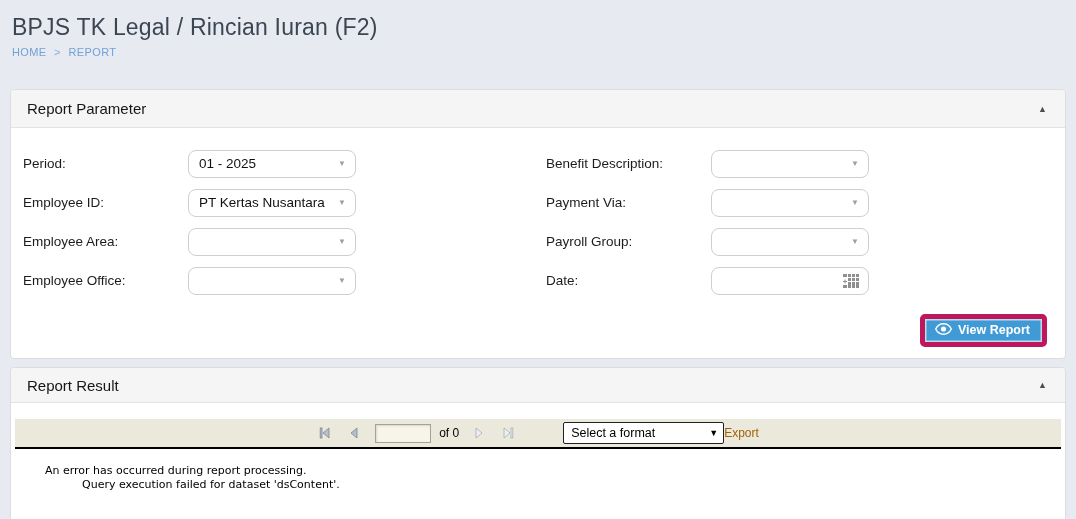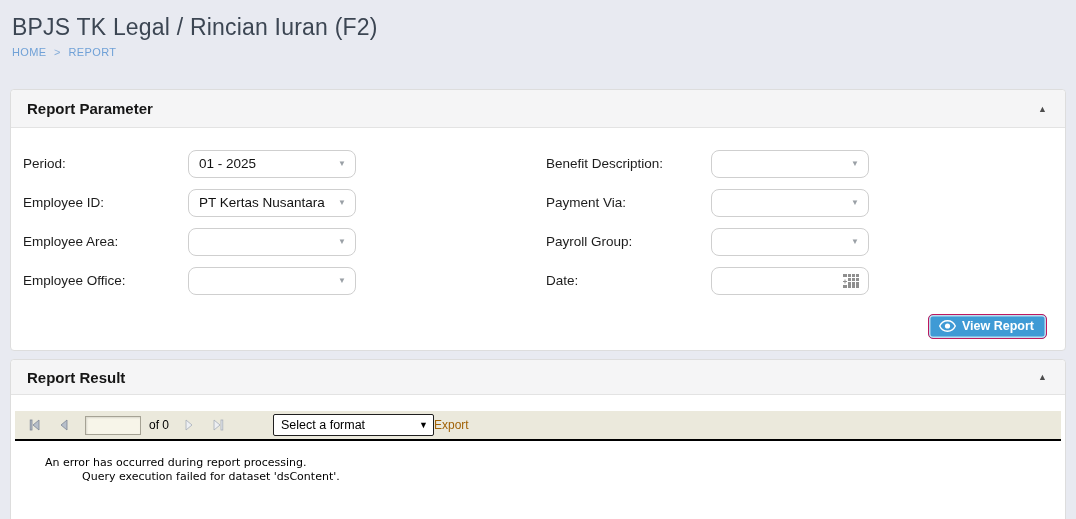--- a/index.html
+++ b/index.html
@@ -39,21 +39,21 @@
     background: #f5f5f6;
     border-bottom: 1px solid #e3e3e3;
     border-radius: 4px 4px 0 0;
     padding: 0 16px;
     height: 38px;
     display: flex;
     align-items: center;
     cursor: pointer;
   }
   .panel-2 .panel-header { height: 35px; }
-  .panel-title { font-size: 15px; color: #161616; font-weight: bold; }
+  .panel-title { font-size: 15px; color: #161616; }
   .collapse-icon {
     position: absolute;
     right: 18px;
     top: 50%;
     transform: translateY(-50%);
     font-size: 9px;
     color: #4d4d4d;
   }
 
   
@@ -88,43 +88,43 @@
   .calendar-icon { display: flex; }
 
   .actions {
     display: flex;
     justify-content: flex-end;
     margin-top: 14px;
     padding-right: 6px;
   }
   .view-report-btn {
     display: flex;
-    align-items: center;
     gap: 6px;
     background: #3f9ad5;
-    border: 1px solid #be185d;
+    border: 5px solid #be185d;
     box-shadow: inset 0 0 0 1.5px rgba(255,255,255,0.65);
     border-radius: 5px;
     color: #ffffff;
     font-family: inherit;
     font-size: 12.5px;
     font-weight: 700;
     padding: 4px 12px 5px 10px;
     cursor: pointer;
   }
 
   
   .viewer { padding: 16px 4px 0 4px; }
   .rv-toolbar {
     background: #ebe9dc;
     border-bottom: 2px solid #000000;
     height: 30px;
     display: flex;
     align-items: center;
     padding: 0 12px;
+    justify-content: center;
   }
   .pg-btn {
     background: none;
     border: none;
     padding: 0;
     margin-right: 13px;
     display: flex;
     align-items: center;
     cursor: pointer;
   }

